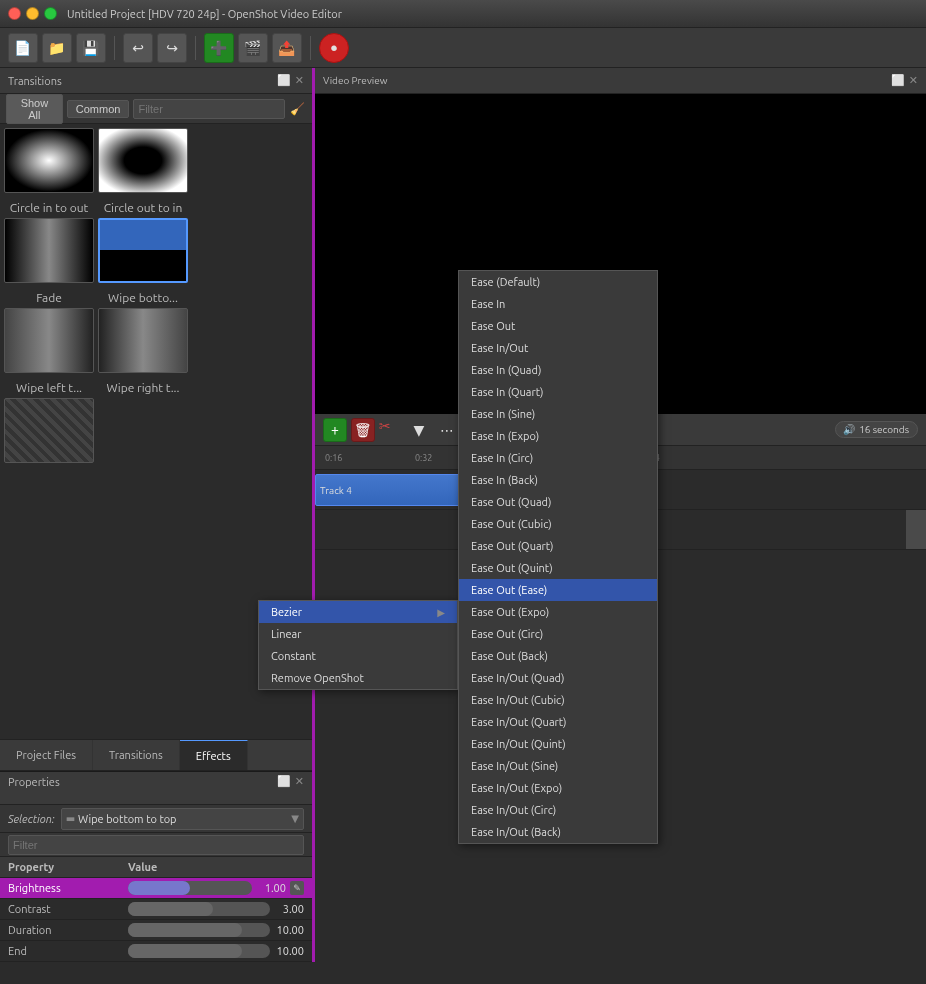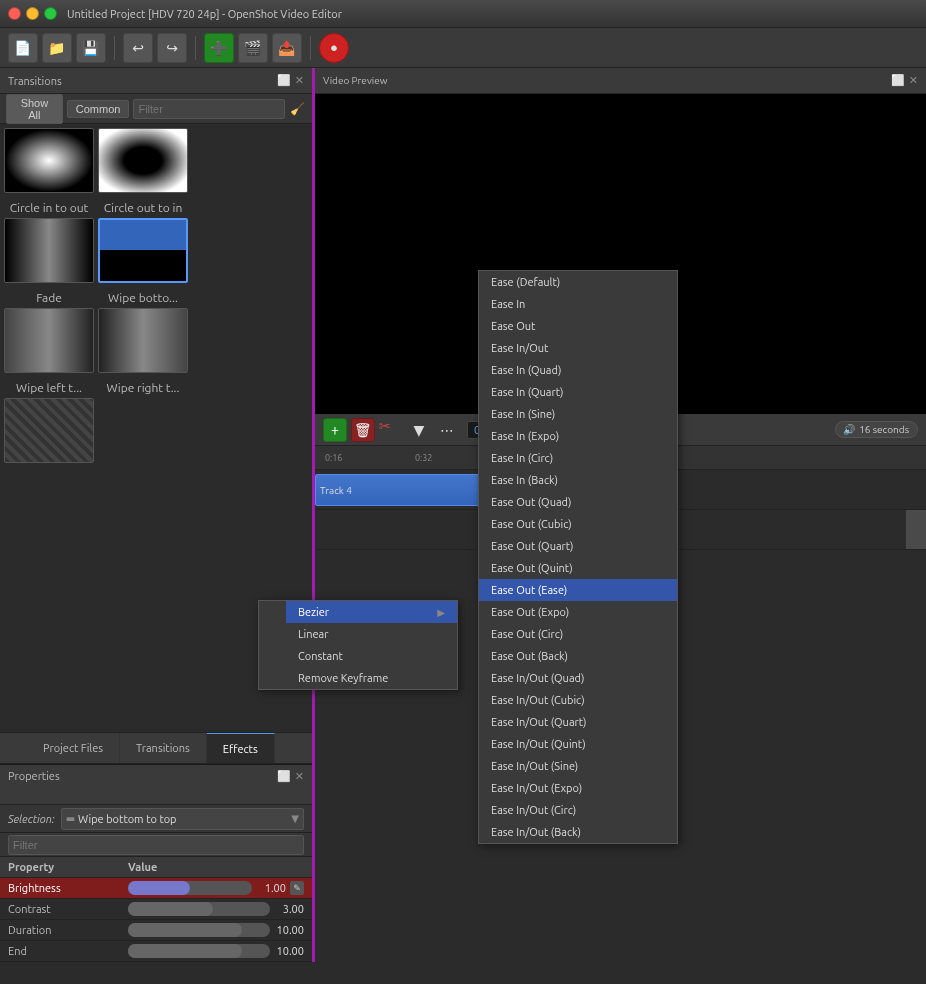--- a/index.html
+++ b/index.html
@@ -175,21 +175,20 @@
     }
 
     
     #tabs-row {
       height: 32px;
       background: #3a3a3a;
       display: flex;
       align-items: flex-end;
       border-top: 1px solid #222;
       border-bottom: 1px solid #222;
-      padding-left: 27px;
     }
     .main-tab {
       padding: 6px 16px;
       font-size: 11px;
       color: #bbb;
       cursor: pointer;
       border-right: 1px solid #333;
       height: 100%;
       display: flex;
       align-items: center;
@@ -199,25 +198,25 @@
       color: #fff;
       border-top: 1px solid #5599ff;
     }
 
     
     #properties-section {
       background: #2b2b2b;
       border-top: 1px solid #1a1a1a;
     }
     #properties-header {
-      height: 40px;
+      height: 22px;
       background: #3a3a3a;
       display: flex;
-      align-items: flex-start;
-      padding: 5px 8px;
+      align-items: flex-end;
+      padding: 16px 8px;
       border-bottom: 1px solid #222;
       justify-content: space-between;
     }
 
     #selection-row {
       height: 28px;
       display: flex;
       align-items: center;
       padding: 0 8px;
       gap: 6px;
@@ -266,21 +265,21 @@
       font-size: 11px;
       color: #bbb;
       text-align: left;
       border-bottom: 1px solid #222;
     }
     #properties-table td {
       padding: 3px 8px;
       font-size: 11px;
       border-bottom: 1px solid #222;
     }
-    .prop-row-selected { background: #7f1d1d; }
+    .prop-row-selected { background: #a21caf; }
     .prop-row-selected td { color: #fff; }
     .prop-row td:first-child { color: #bbb; }
     .prop-value-cell {
       display: flex;
       align-items: center;
       gap: 4px;
     }
     .value-slider {
       flex: 1;
       height: 14px;
@@ -460,21 +459,20 @@
     
     #context-menu-bezier {
       position: absolute;
       left: 258px;
       top: 600px;
       width: 200px;
       background: #3a3a3a;
       border: 1px solid #555;
       box-shadow: 2px 2px 8px rgba(0,0,0,0.5);
       z-index: 100;
-      padding-left: 27px;
     }
     .ctx-menu-item {
       padding: 5px 12px;
       font-size: 11px;
       color: #ddd;
       cursor: pointer;
       display: flex;
       align-items: center;
       justify-content: space-between;
     }
@@ -485,21 +483,20 @@
       position: absolute;
       left: 458px;
       top: 270px;
       width: 200px;
       background: #3a3a3a;
       border: 1px solid #555;
       box-shadow: 2px 2px 8px rgba(0,0,0,0.5);
       z-index: 101;
       max-height: 720px;
       overflow-y: auto;
-      margin-left: 20px;
     }
     .ease-menu-item {
       padding: 5px 12px;
       font-size: 11px;
       color: #ddd;
       cursor: pointer;
     }
     .ease-menu-item.highlighted { background: #3355aa; color: #fff; }
 
     
@@ -777,21 +774,21 @@
     <span>Bezier</span>
     <span class="ctx-submenu-arrow">▶</span>
   </div>
   <div class="ctx-menu-item">
     <span>Linear</span>
   </div>
   <div class="ctx-menu-item">
     <span>Constant</span>
   </div>
   <div class="ctx-menu-item">
-    <span>Remove Keyframe</span>
+    <span>Remove OpenShot</span>
   </div>
 </div>
 
 <div id="dropdown-ease">
 <div class="ease-menu-item">Ease (Default)</div>
     <div class="ease-menu-item">Ease In</div>
     <div class="ease-menu-item">Ease Out</div>
     <div class="ease-menu-item">Ease In/Out</div>
     <div class="ease-menu-item">Ease In (Quad)</div>
     <div class="ease-menu-item">Ease In (Quart)</div>

